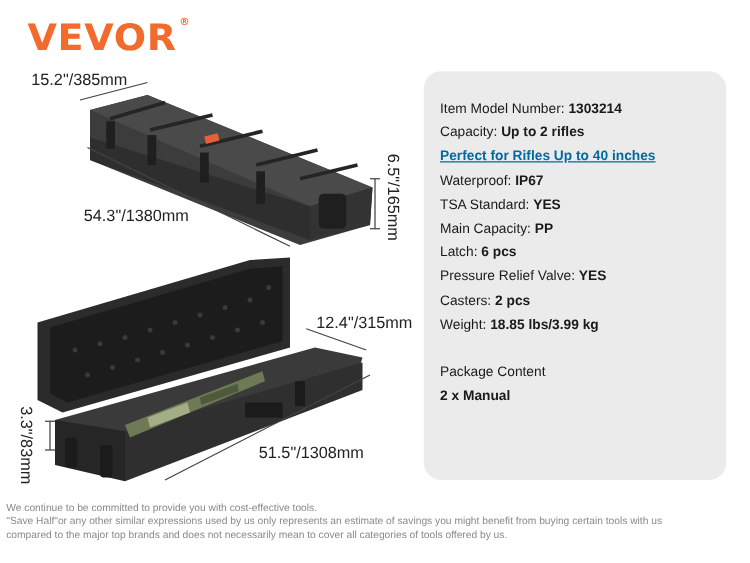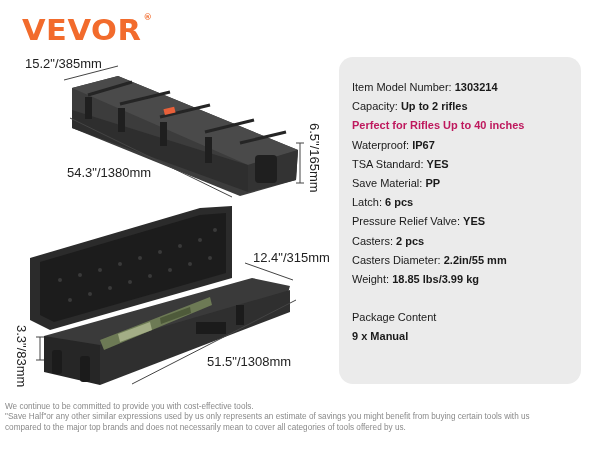--- a/index.html
+++ b/index.html
@@ -17,21 +17,21 @@
 
   .dim { position: absolute; font-size: 13px; color: #222; white-space: nowrap; line-height: 1; }
   .dim.vert { writing-mode: vertical-rl; }
 
   .panel {
     position: absolute; left: 339px; top: 57px; width: 242px; height: 327px;
     background: #ebebeb; border-radius: 14px; box-sizing: border-box; padding: 21px 0 0 13px;
   }
   .spec { font-size: 11px; line-height: 19.2px; color: #1a1a1a; white-space: nowrap; }
   .spec b { font-weight: bold; }
-  .spec.highlight { color: #be185d; font-weight: bold; }
+  .spec.highlight { color: #0369a1; font-weight: bold; text-decoration: underline; }
   .gap { height: 19px; }
 
   .footer {
     position: absolute; left: 5px; top: 402px; width: 595px;
     font-size: 8.2px; line-height: 10.4px; color: #8a8a8a; white-space: nowrap;
   }
 
   .case-svg { position: absolute; left: 0; top: 0; }
 </style>
 </head>
@@ -126,28 +126,27 @@
 <div class="dim" style="left:253px; top:251px;">12.4"/315mm</div>
 <div class="dim" style="left:207px; top:355px;">51.5"/1308mm</div>
 <div class="dim vert" style="left:15px; top:325px;">3.3"/83mm</div>
 
 <div class="panel">
   <div class="spec"><span>Item Model Number: </span><b>1303214</b></div>
   <div class="spec"><span>Capacity: </span><b>Up to 2 rifles</b></div>
   <div class="spec highlight">Perfect for Rifles Up to 40 inches</div>
   <div class="spec"><span>Waterproof: </span><b>IP67</b></div>
   <div class="spec"><span>TSA Standard: </span><b>YES</b></div>
-  <div class="spec"><span>Save Material: </span><b>PP</b></div>
+  <div class="spec"><span>Main Capacity: </span><b>PP</b></div>
   <div class="spec"><span>Latch: </span><b>6 pcs</b></div>
   <div class="spec"><span>Pressure Relief Valve: </span><b>YES</b></div>
   <div class="spec"><span>Casters: </span><b>2 pcs</b></div>
-  <div class="spec"><span>Casters Diameter: </span><b>2.2in/55 mm</b></div>
   <div class="spec"><span>Weight: </span><b>18.85 lbs/3.99 kg</b></div>
   <div class="gap"></div>
   <div class="spec">Package Content</div>
-  <div class="spec"><b>9 x Manual</b></div>
+  <div class="spec"><b>2 x Manual</b></div>
 </div>
 
 <div class="footer">
   <div>We continue to be committed to provide you with cost-effective tools.</div>
   <div>"Save Half"or any other similar expressions used by us only represents an estimate of savings you might benefit from buying certain tools with us</div>
   <div>compared to the major top brands and does not necessarily mean to cover all categories of tools offered by us.</div>
 </div>
 
 </body></html>

